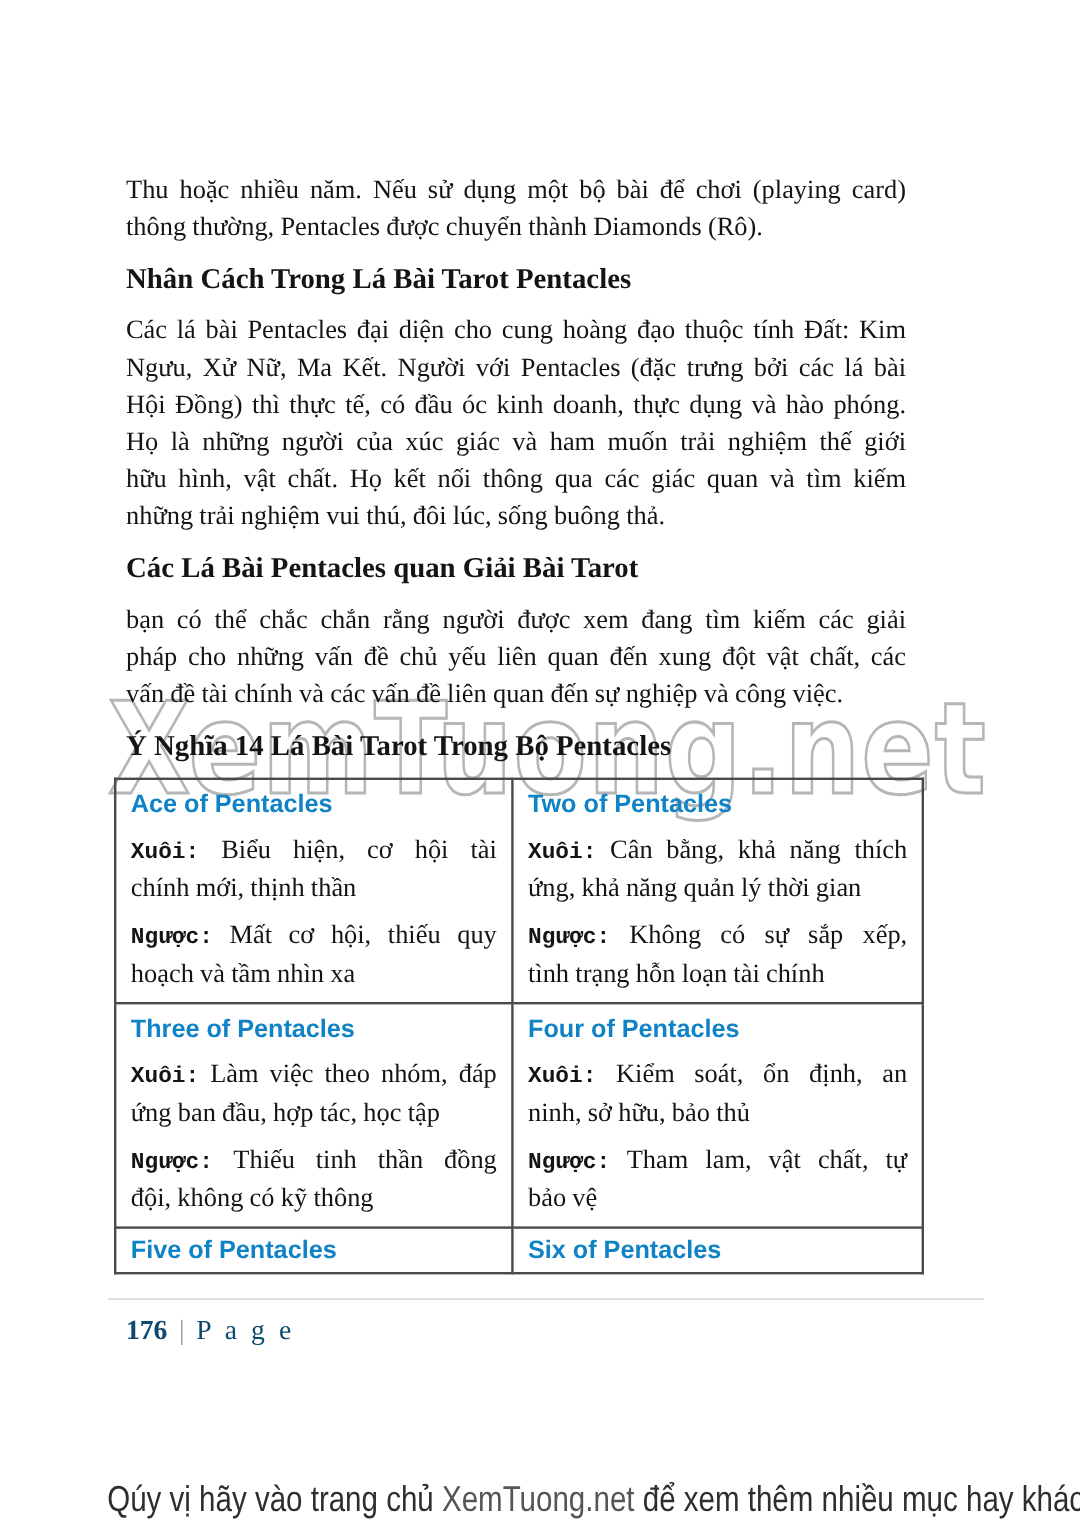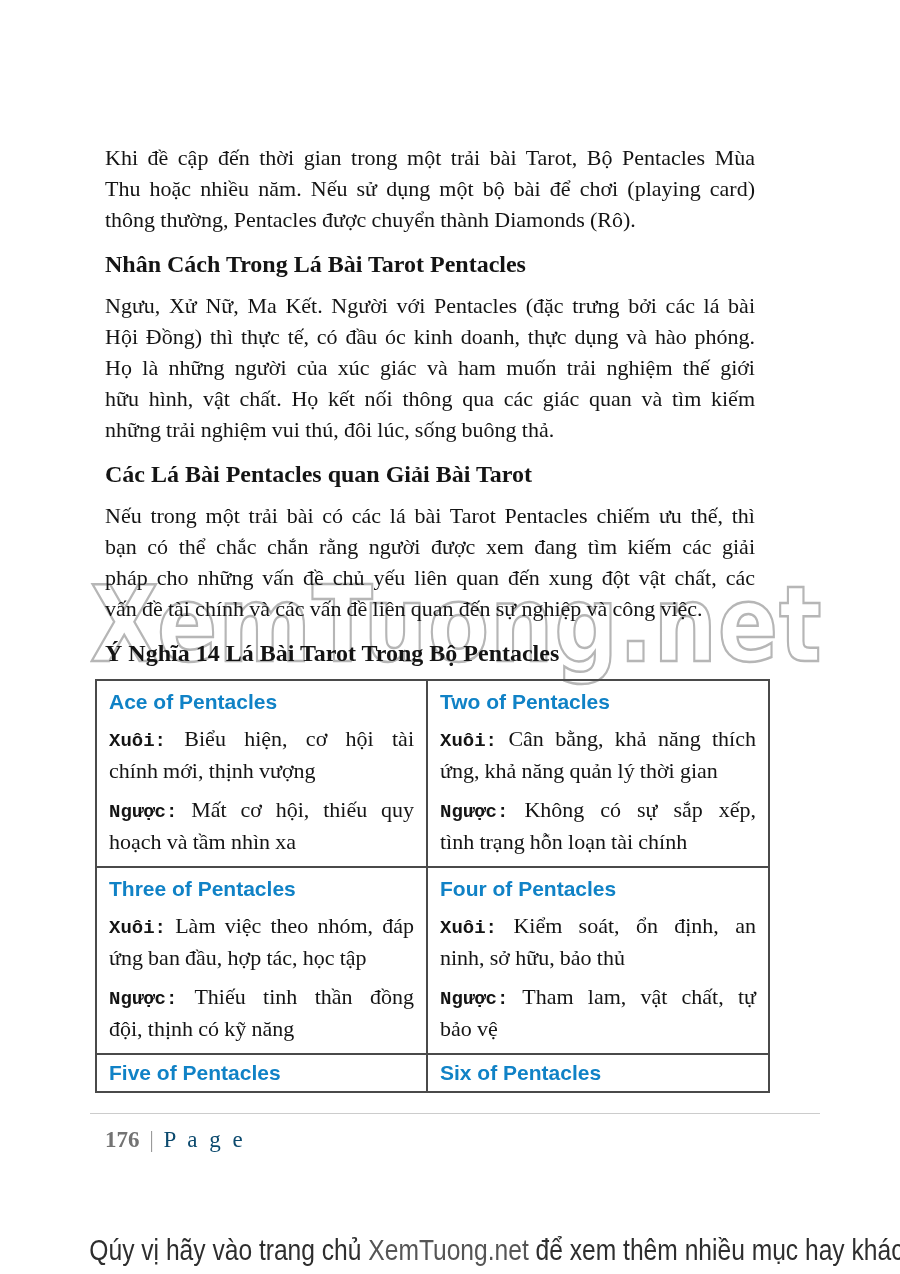--- a/index.html
+++ b/index.html
@@ -102,21 +102,21 @@
     border: none;
     border-top: 1px solid #cccccc;
     width: 730px;
     margin: 20px 0 0 -15px;
   }
   .page-footer {
     margin-top: 12px;
     font-size: 23px;
     line-height: 28px;
   }
-  .page-num { font-weight: bold; color: #737373; }
+  .page-num { font-weight: bold; color: #0c4a6e; }
   .page-sep { color: #9a9a9a; padding: 0 4px; }
   .page-label { color: #0c4a6e; letter-spacing: 3px; }
 
   
   .banner {
     position: absolute;
     left: 0; bottom: 6px;
     width: 891px;
     text-align: center;
     z-index: 2;
@@ -134,54 +134,53 @@
   .banner-link { color: #555555; text-decoration: none; cursor: pointer; }
 </style>
 </head>
 <body>
 
 <div class="watermark">XemTuong.net</div>
 
 <div class="content">
 
   <div class="para">
-    <div class="pl">Khi đề cập đến thời gian trong một trải bài Tarot, Bộ Pentacles Mùa</div>
     <div class="pl">Thu hoặc nhiều năm. Nếu sử dụng một bộ bài để chơi (playing card)</div>
     <div class="pl end">thông thường, Pentacles được chuyển thành Diamonds (Rô).</div>
   </div>
 
   <div class="doc-heading">Nhân Cách Trong Lá Bài Tarot Pentacles</div>
 
   <div class="para">
+    <div class="pl">Các lá bài Pentacles đại diện cho cung hoàng đạo thuộc tính Đất: Kim</div>
     <div class="pl">Ngưu, Xử Nữ, Ma Kết. Người với Pentacles (đặc trưng bởi các lá bài</div>
     <div class="pl">Hội Đồng) thì thực tế, có đầu óc kinh doanh, thực dụng và hào phóng.</div>
     <div class="pl">Họ là những người của xúc giác và ham muốn trải nghiệm thế giới</div>
     <div class="pl">hữu hình, vật chất. Họ kết nối thông qua các giác quan và tìm kiếm</div>
     <div class="pl end">những trải nghiệm vui thú, đôi lúc, sống buông thả.</div>
   </div>
 
   <div class="doc-heading">Các Lá Bài Pentacles quan Giải Bài Tarot</div>
 
   <div class="para">
-    <div class="pl">Nếu trong một trải bài có các lá bài Tarot Pentacles chiếm ưu thế, thì</div>
     <div class="pl">bạn có thể chắc chắn rằng người được xem đang tìm kiếm các giải</div>
     <div class="pl">pháp cho những vấn đề chủ yếu liên quan đến xung đột vật chất, các</div>
     <div class="pl end">vấn đề tài chính và các vấn đề liên quan đến sự nghiệp và công việc.</div>
   </div>
 
   <div class="doc-heading">Ý Nghĩa 14 Lá Bài Tarot Trong Bộ Pentacles</div>
 
   <table class="cards-table">
     <tbody>
       <tr>
         <td class="col-left">
           <div class="card-title">Ace of Pentacles</div>
           <div class="entry">
             <div class="cl"><span class="lbl">Xuôi:</span> <span>Biểu hiện, cơ hội tài</span></div>
-            <div class="cl last">chính mới, thịnh vượng</div>
+            <div class="cl last">chính mới, thịnh thần</div>
           </div>
           <div class="entry">
             <div class="cl"><span class="lbl">Ngược:</span> <span>Mất cơ hội, thiếu quy</span></div>
             <div class="cl last">hoạch và tầm nhìn xa</div>
           </div>
         </td>
         <td class="col-right">
           <div class="card-title">Two of Pentacles</div>
           <div class="entry">
             <div class="cl"><span class="lbl">Xuôi:</span> <span>Cân bằng, khả năng thích</span></div>
@@ -195,21 +194,21 @@
       </tr>
       <tr>
         <td class="col-left">
           <div class="card-title">Three of Pentacles</div>
           <div class="entry">
             <div class="cl"><span class="lbl">Xuôi:</span> <span>Làm việc theo nhóm, đáp</span></div>
             <div class="cl last">ứng ban đầu, hợp tác, học tập</div>
           </div>
           <div class="entry">
             <div class="cl"><span class="lbl">Ngược:</span> <span>Thiếu tinh thần đồng</span></div>
-            <div class="cl last">đội, thịnh có kỹ năng</div>
+            <div class="cl last">đội, không có kỹ thông</div>
           </div>
         </td>
         <td class="col-right">
           <div class="card-title">Four of Pentacles</div>
           <div class="entry">
             <div class="cl"><span class="lbl">Xuôi:</span> <span>Kiểm soát, ổn định, an</span></div>
             <div class="cl last">ninh, sở hữu, bảo thủ</div>
           </div>
           <div class="entry">
             <div class="cl"><span class="lbl">Ngược:</span> <span>Tham lam, vật chất, tự</span></div>

